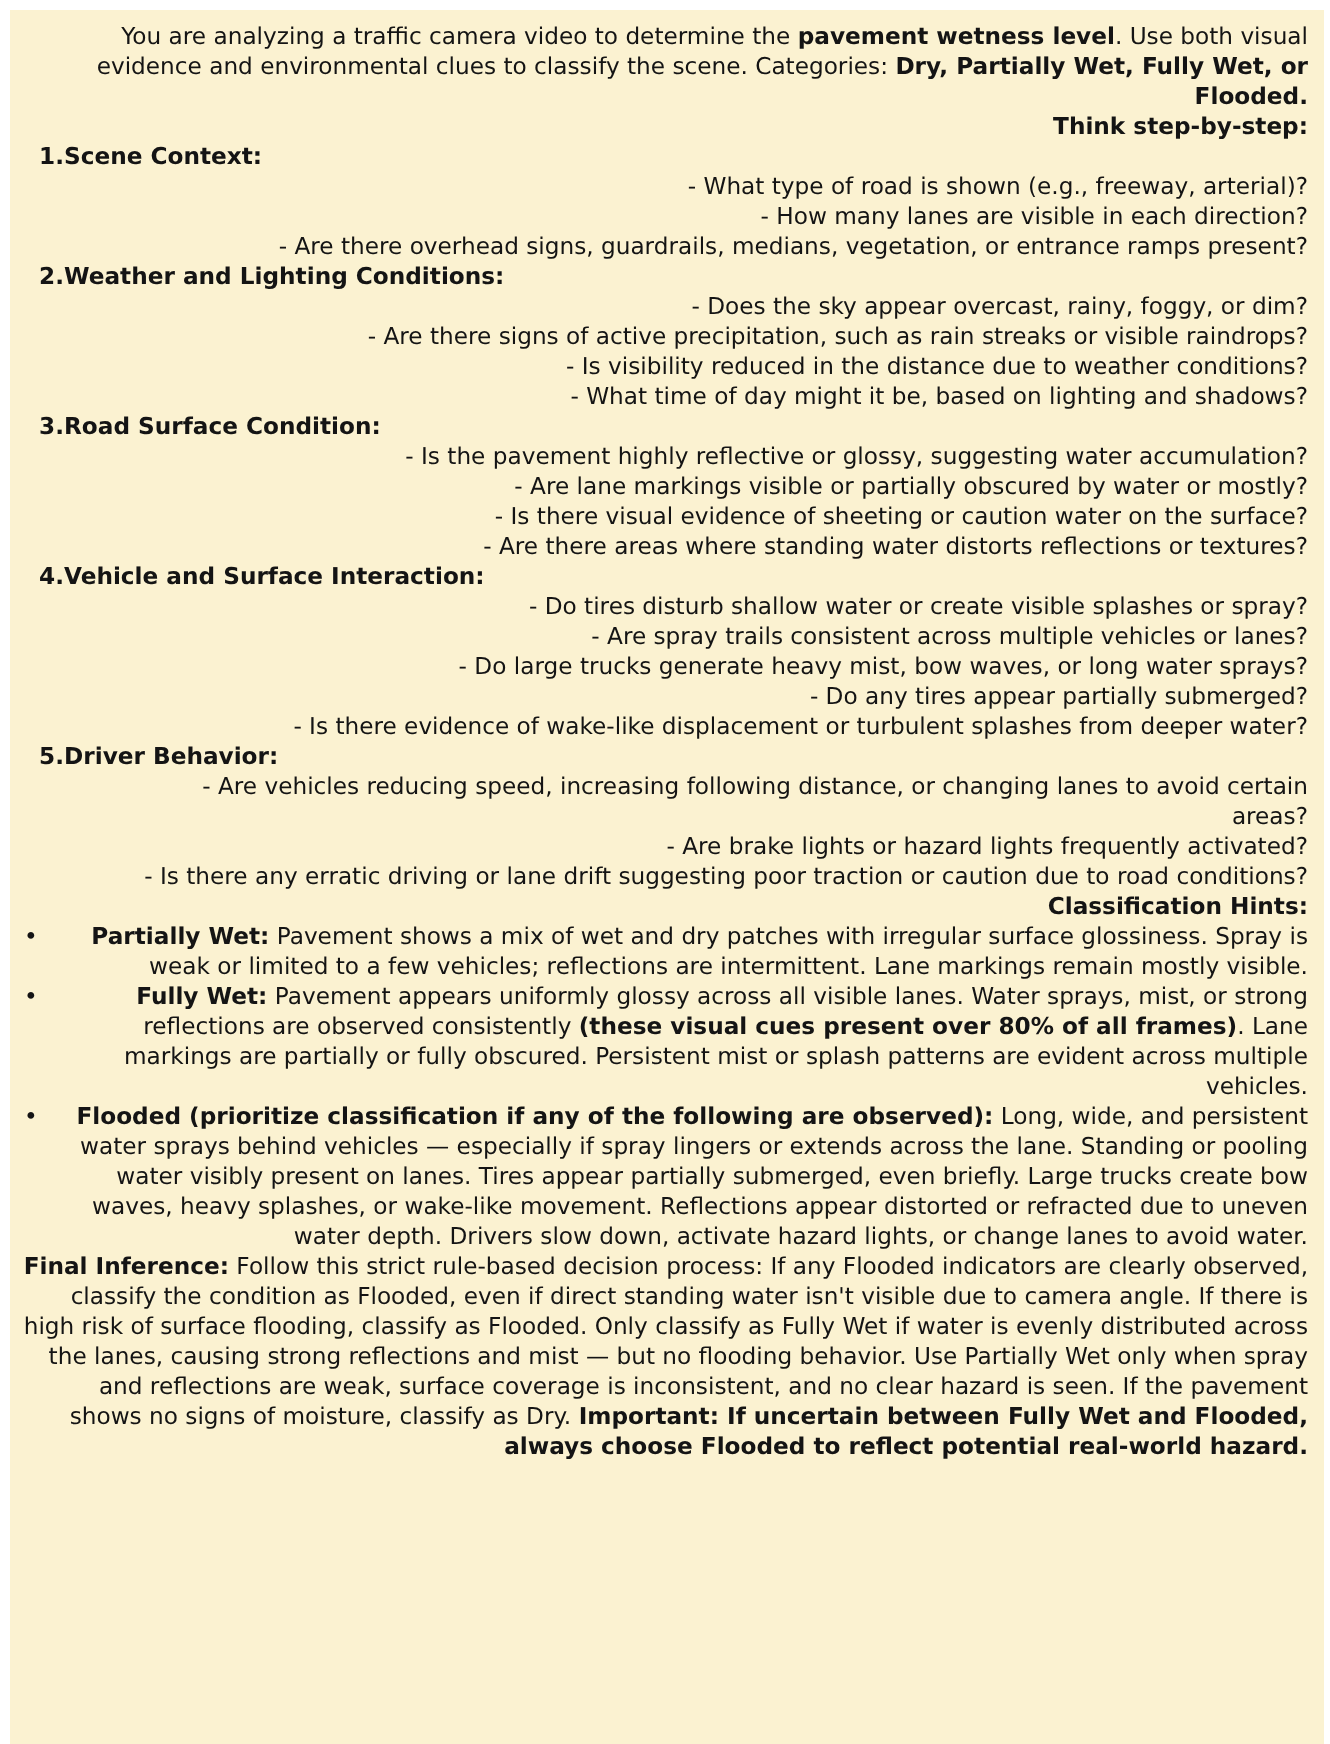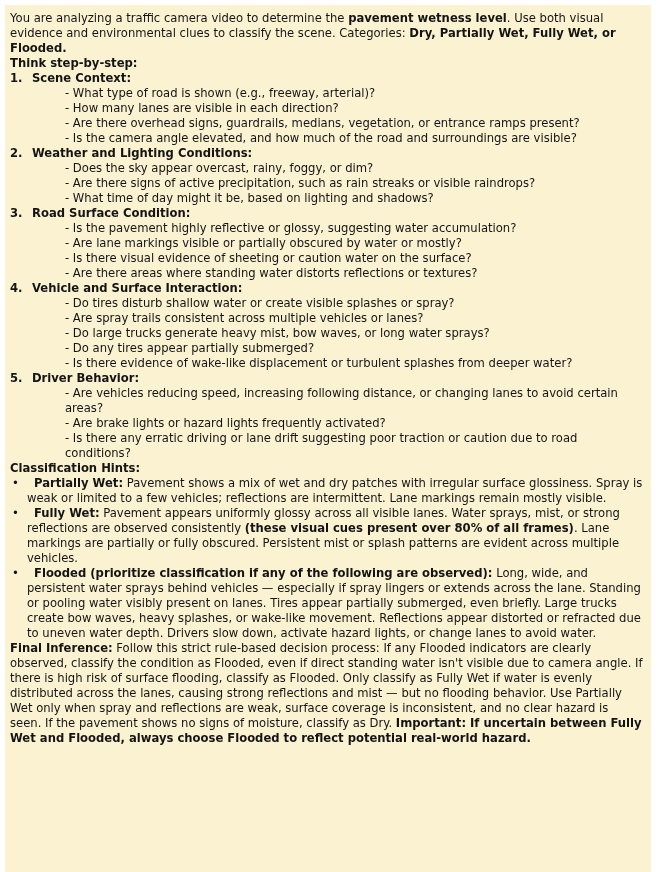--- a/index.html
+++ b/index.html
@@ -5,28 +5,29 @@
   html, body {
     margin: 0;
     padding: 0;
     background: #ffffff;
     width: 665px;
     height: 872px;
     overflow: hidden;
   }
   .panel {
     box-sizing: border-box;
-    margin: 5px 14px 0 5px;
+    margin: 5px 3px 0 5px;
     min-height: 867px;
     background: #FBF2D1;
     color: #141414;
     font-family: "DejaVu Sans", sans-serif;
     font-size: 11.6px;
     line-height: 15px;
     padding: 6px 8px 22px 5px;
+    text-align: right;
   }
   .bold { font-weight: bold; }
   p.block { margin: 0; }
   .sec-head { display: flex; margin: 0; }
   .sec-num {
     flex: 0 0 22px;
     font-weight: bold;
   }
   .sec-title { font-weight: bold; }
   .question {
@@ -56,28 +57,28 @@
 
   <div>
 
     <div class="sec-head">
       <span class="sec-num">1.</span>
       <span class="sec-title">Scene Context:</span>
     </div>
     <p class="question">- What type of road is shown (e.g., freeway, arterial)?</p>
     <p class="question">- How many lanes are visible in each direction?</p>
     <p class="question">- Are there overhead signs, guardrails, medians, vegetation, or entrance ramps present?</p>
-    <p class="question">- Is the camera angle elevated, and how much of the road and surroundings are visible?</p>
 
     <div class="sec-head">
       <span class="sec-num">2.</span>
       <span class="sec-title">Weather and Lighting Conditions:</span>
     </div>
     <p class="question">- Does the sky appear overcast, rainy, foggy, or dim?</p>
     <p class="question">- Are there signs of active precipitation, such as rain streaks or visible raindrops?</p>
+    <p class="question">- Is visibility reduced in the distance due to weather conditions?</p>
     <p class="question">- What time of day might it be, based on lighting and shadows?</p>
 
     <div class="sec-head">
       <span class="sec-num">3.</span>
       <span class="sec-title">Road Surface Condition:</span>
     </div>
     <p class="question">- Is the pavement highly reflective or glossy, suggesting water accumulation?</p>
     <p class="question">- Are lane markings visible or partially obscured by water or mostly?</p>
     <p class="question">- Is there visual evidence of sheeting or caution water on the surface?</p>
     <p class="question">- Are there areas where standing water distorts reflections or textures?</p>

